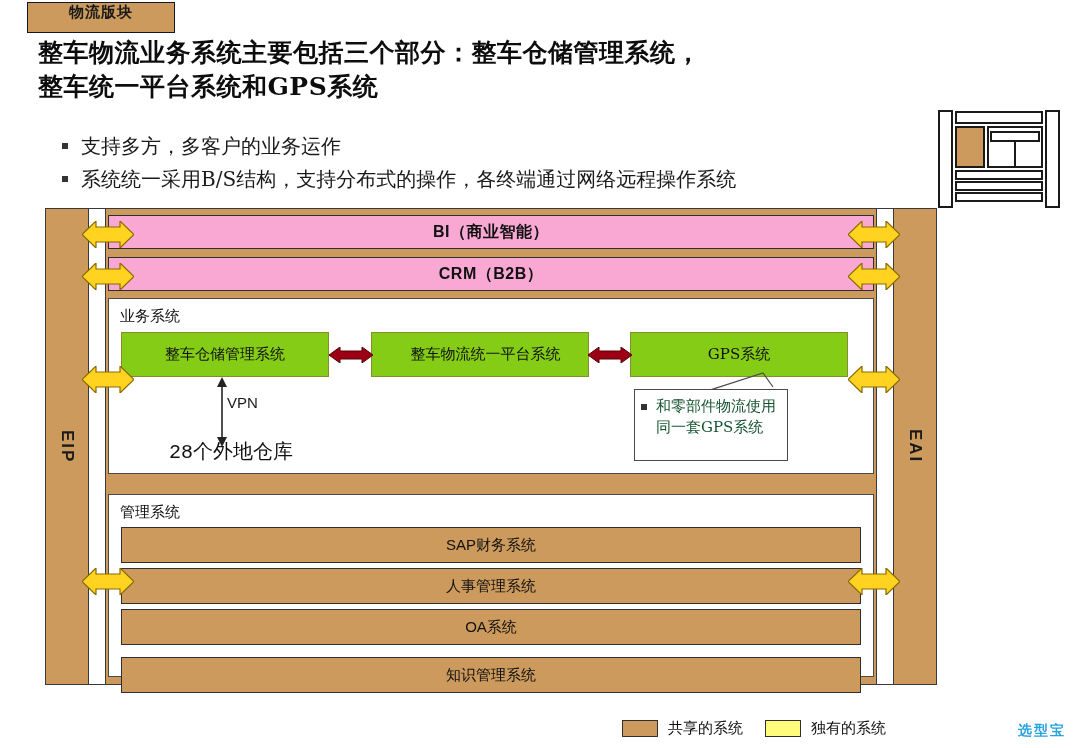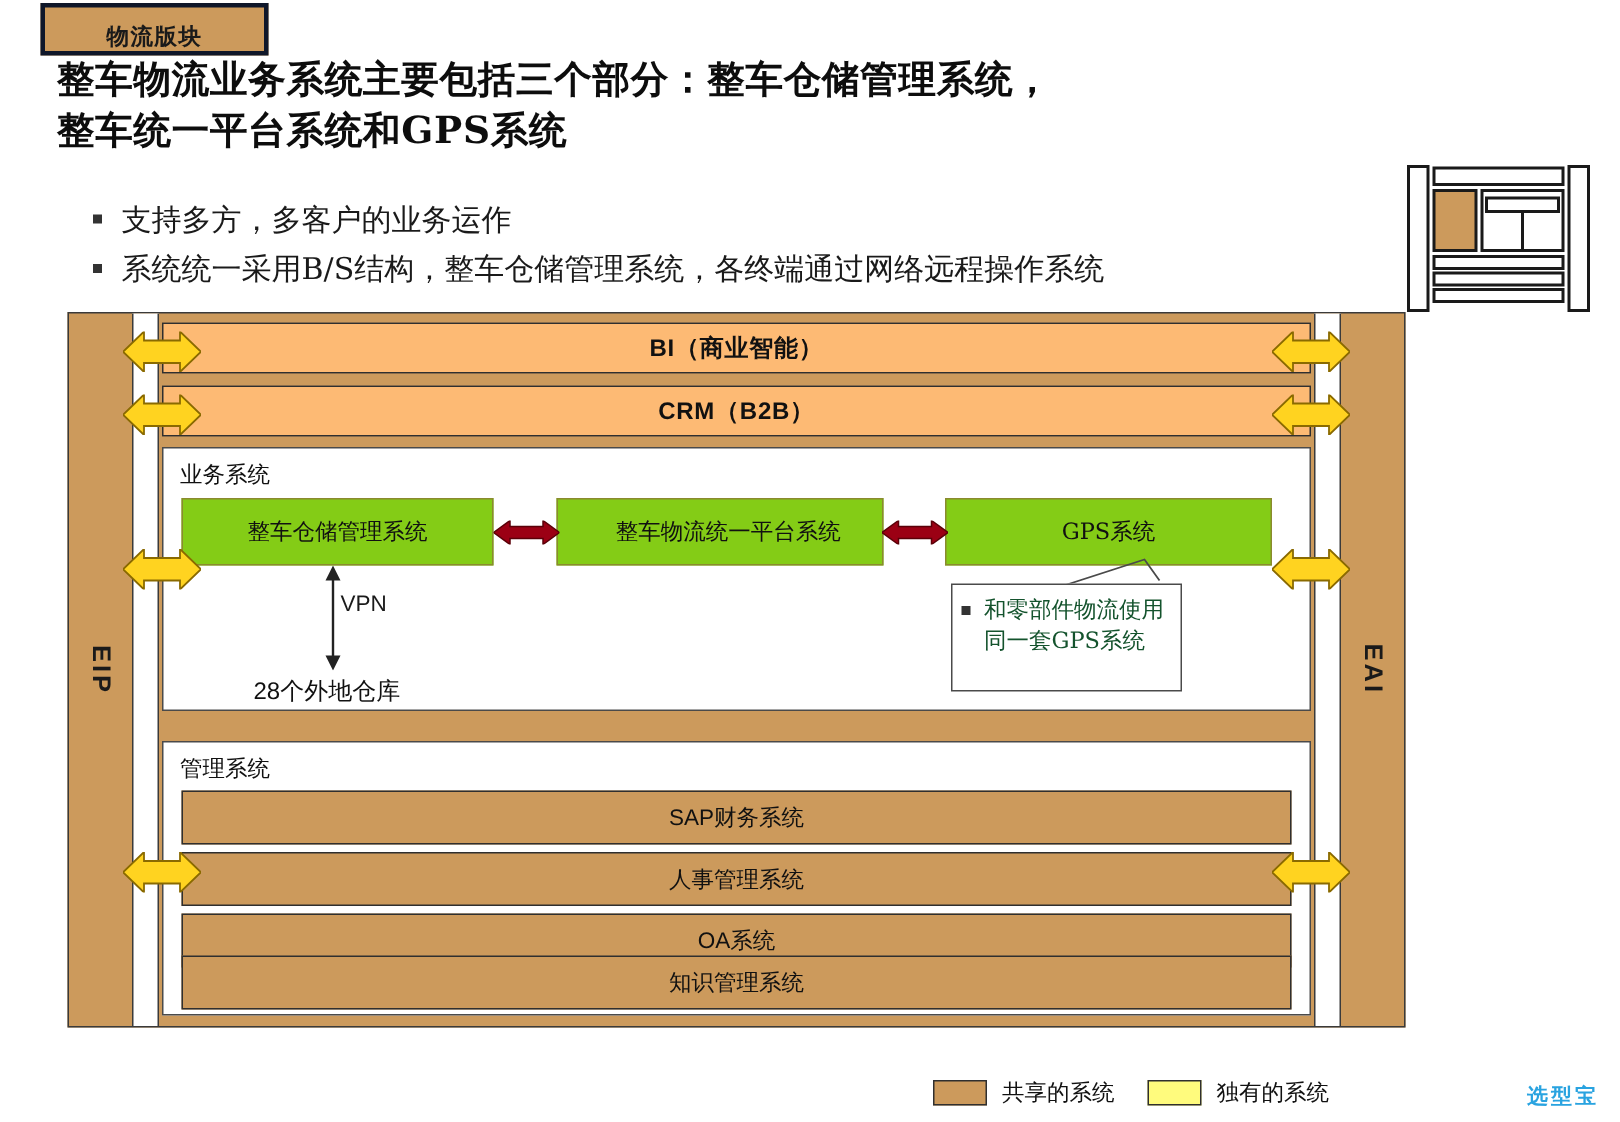--- a/index.html
+++ b/index.html
@@ -20,23 +20,23 @@
   }
 
   
   #section-tab {
     position: absolute;
     left: 27px;
     top: 2px;
     width: 146px;
     height: 29px;
     background: #CC9A5C;
-    border: 3px solid #0f172a;
-    display: flex;
-    align-items: flex-end;
+    border: 1px solid #0f172a;
+    display: flex;
+    align-items: flex-start;
     justify-content: center;
     font-family: "DejaVu Serif", "Liberation Serif", serif;
     font-size: 15px;
     font-weight: 700;
     color: #1a1a1a;
     letter-spacing: 1px;
   }
 
   
   #title {
@@ -135,21 +135,21 @@
     right: 62px;
     top: 0;
     bottom: 0;
   }
 
   
   .band {
     position: absolute;
     left: 0;
     right: 0;
-    background: #fdba74;
+    background: #f9a8d4;
     border: 1px solid #2f2f2f;
     box-sizing: border-box;
     display: flex;
     align-items: center;
     justify-content: center;
     font-size: 16px;
     font-weight: 700;
     color: #111;
     letter-spacing: 0.5px;
   }
@@ -216,23 +216,23 @@
   #vpn-label {
     position: absolute;
     left: 118px;
     top: 95px;
     font-size: 15px;
     color: #1a1a1a;
   }
   #warehouse-label {
     position: absolute;
     left: 60px;
-    top: 152px;
-    font-family: Liberation Sans, sans-serif;
-    font-size: 16px;
+    top: 139px;
+    font-family: Liberation Mono, monospace;
+    font-size: 20px;
     color: #111;
   }
 
   
   #callout {
     position: absolute;
     left: 525px;
     top: 90px;
     width: 154px;
     height: 72px;
@@ -279,21 +279,21 @@
     align-items: center;
     justify-content: center;
     font-family: "DejaVu Serif", "Liberation Serif", serif;
     font-size: 15px;
     color: #111;
   }
   .mbar.bold { font-family: "Liberation Sans", sans-serif; font-weight: 400; font-size: 15px; }
   #mbar-0 { top: 32px; }
   #mbar-1 { top: 73px; }
   #mbar-2 { top: 114px; }
-  #mbar-3 { top: 142px; }
+  #mbar-3 { top: 162px; }
 
   
   .conn {
     position: absolute;
     width: 52px;
     height: 27px;
     z-index: 5;
   }
   #conn-l-bi   { left: 36px;  top: 12px; }
   #conn-l-crm  { left: 36px;  top: 54px; }
@@ -357,21 +357,21 @@
     <span class="line2">整车统一平台系统和GPS系统</span>
   </div>
 
   <div id="bullets">
     <div class="bullet">
       <span class="sq"></span>
       <span>支持多方，多客户的业务运作</span>
     </div>
     <div class="bullet">
       <span class="sq"></span>
-      <span>系统统一采用B/S结构，整车仓储管理系统，各终端通过网络远程操作系统</span>
+      <span>系统统一采用B/S结构，支持分布式的操作，各终端通过网络远程操作系统</span>
     </div>
   </div>
 
   <div id="corner-icon">
     <svg width="122" height="100" viewBox="0 0 122 100">
       <rect x="1" y="1" width="13" height="96" fill="#fff" stroke="#1a1a1a" stroke-width="2"></rect>
       <rect x="108" y="1" width="13" height="96" fill="#fff" stroke="#1a1a1a" stroke-width="2"></rect>
       <rect x="18" y="2" width="86" height="11" fill="#fff" stroke="#1a1a1a" stroke-width="2"></rect>
       <rect x="18" y="17" width="28" height="40" fill="#CC9A5C" stroke="#1a1a1a" stroke-width="2"></rect>
       <rect x="50" y="17" width="54" height="40" fill="#fff" stroke="#1a1a1a" stroke-width="2"></rect>

